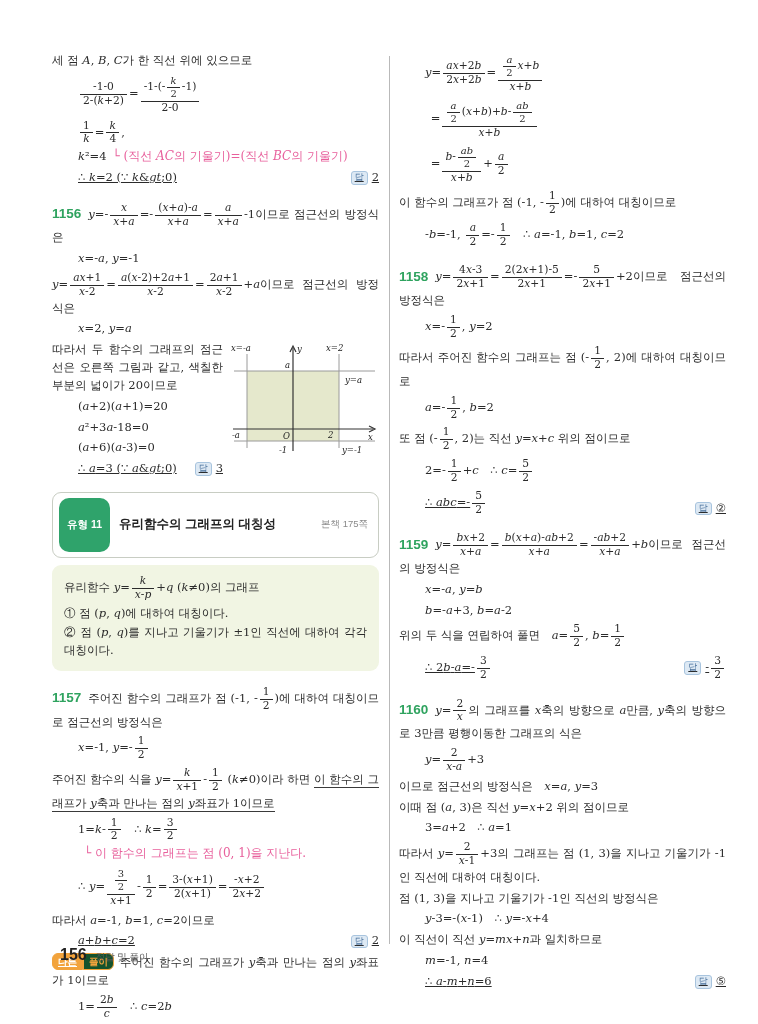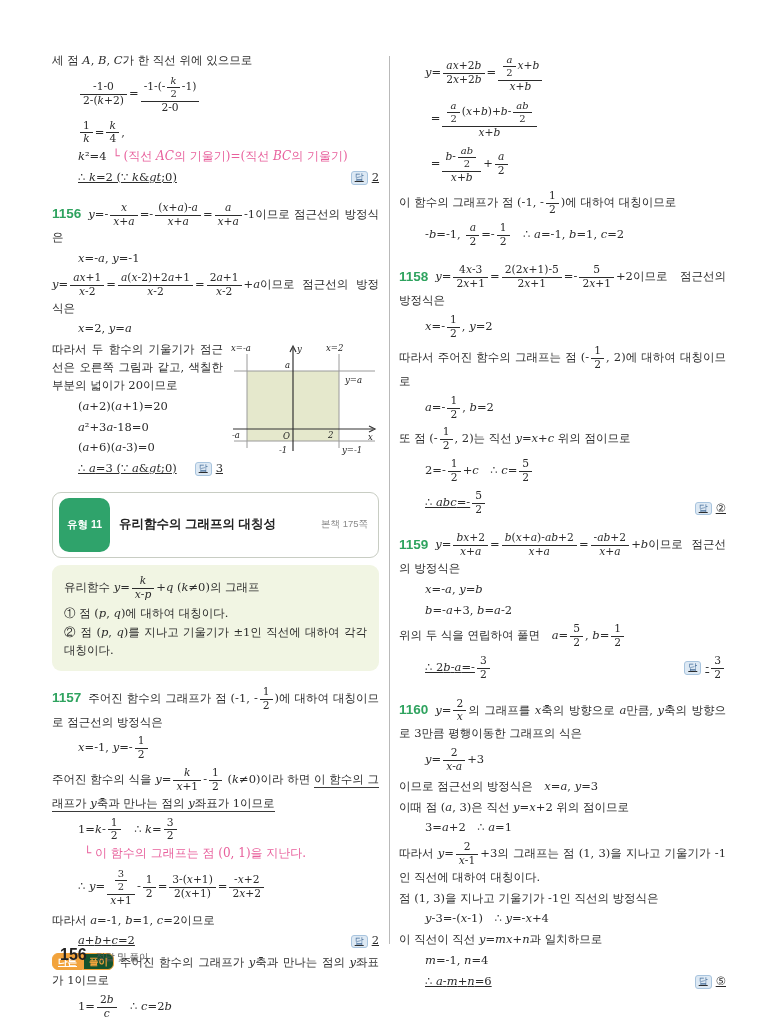--- a/index.html
+++ b/index.html
@@ -130,21 +130,21 @@
             <text x="97" y="10">x=2</text>
             <text x="56" y="27">a</text>
             <text x="116" y="42">y=a</text>
             <text x="3" y="97">-a</text>
             <text x="54" y="98" font-style="normal">O</text>
             <text x="99" y="97" font-style="normal">2</text>
             <text x="139" y="99">x</text>
             <text x="50" y="112" font-style="normal">-1</text>
             <text x="113" y="112">y=-1</text>
           </svg></div>
-        <p class="ln t mx">따라서 두 함수의 기울기가 점근선은 오른쪽 그림과 같고, 색칠한 부분의 넓이가 20이므로</p>
+        <p class="ln t mx">따라서 두 함수의 그래프의 점근선은 오른쪽 그림과 같고, 색칠한 부분의 넓이가 20이므로</p>
         <p class="ln m mx">(<i>a</i>+2)(<i>a</i>+1)=20</p>
         <p class="ln m mx"><i>a</i>²+3<i>a</i>-18=0</p>
         <p class="ln m mx">(<i>a</i>+6)(<i>a</i>-3)=0</p>
         <p class="ln ma mx">
           <span>∴ <i>a</i>=3 (∵ <i>a</i>&amp;<i>gt</i>;0)</span>
           <span class="answrap">
             <span class="ansb">답</span>
             <span class="ansv">3</span>
           </span>
         </p>

